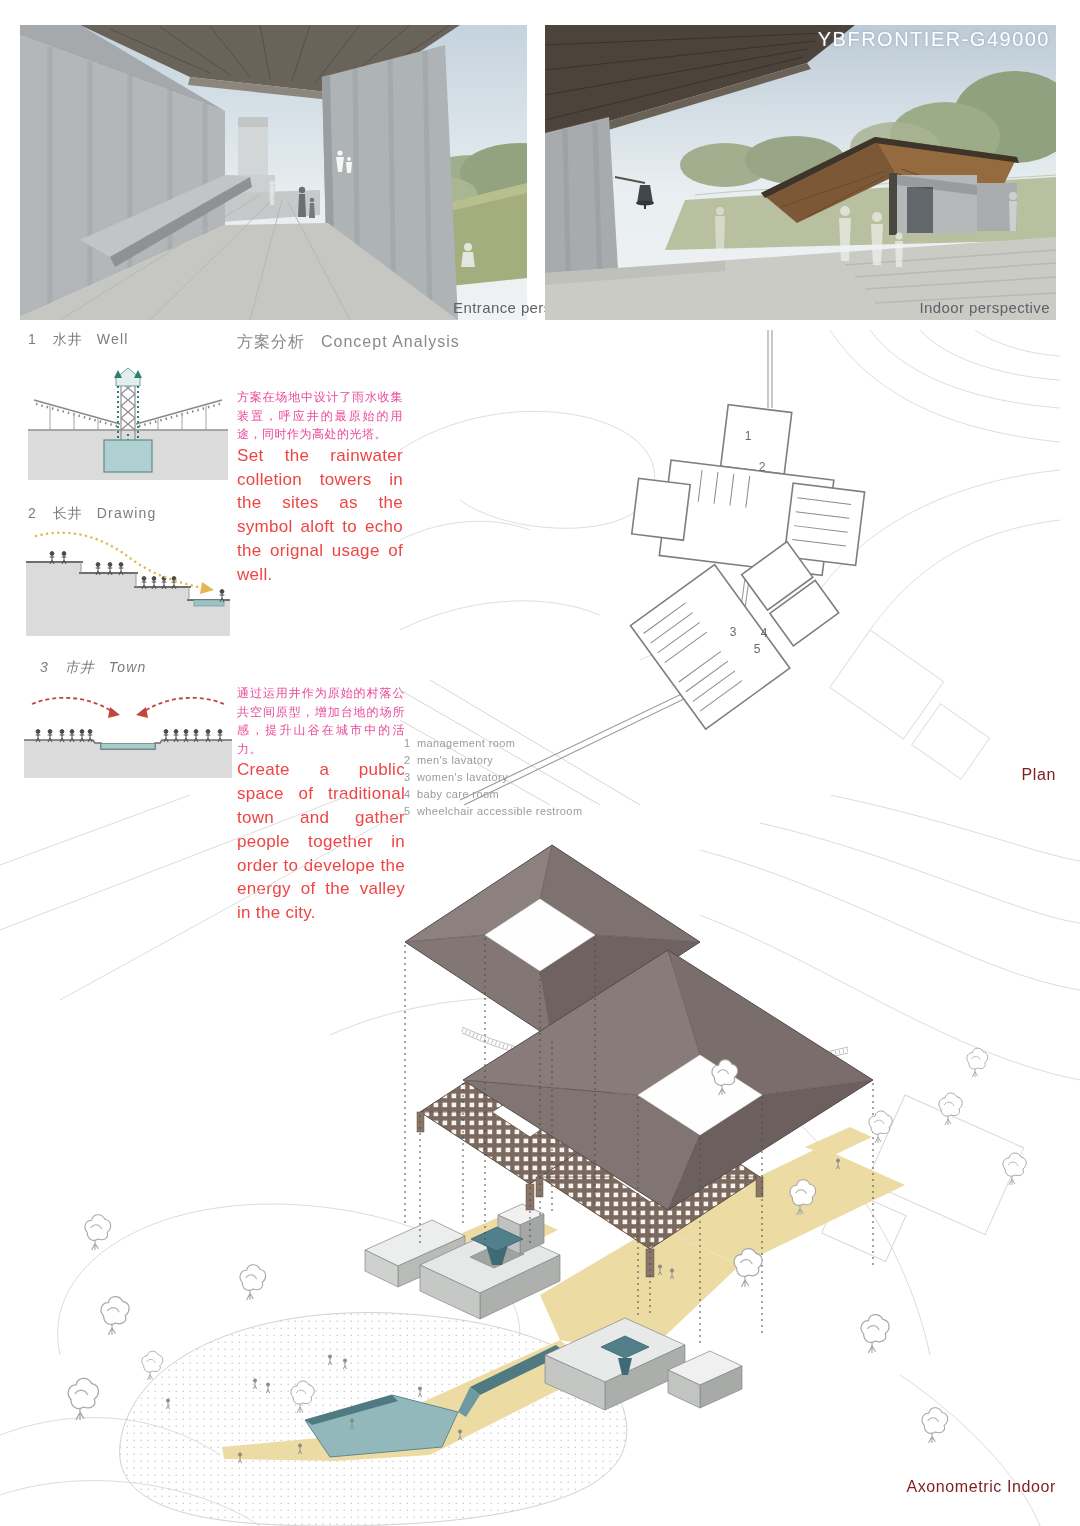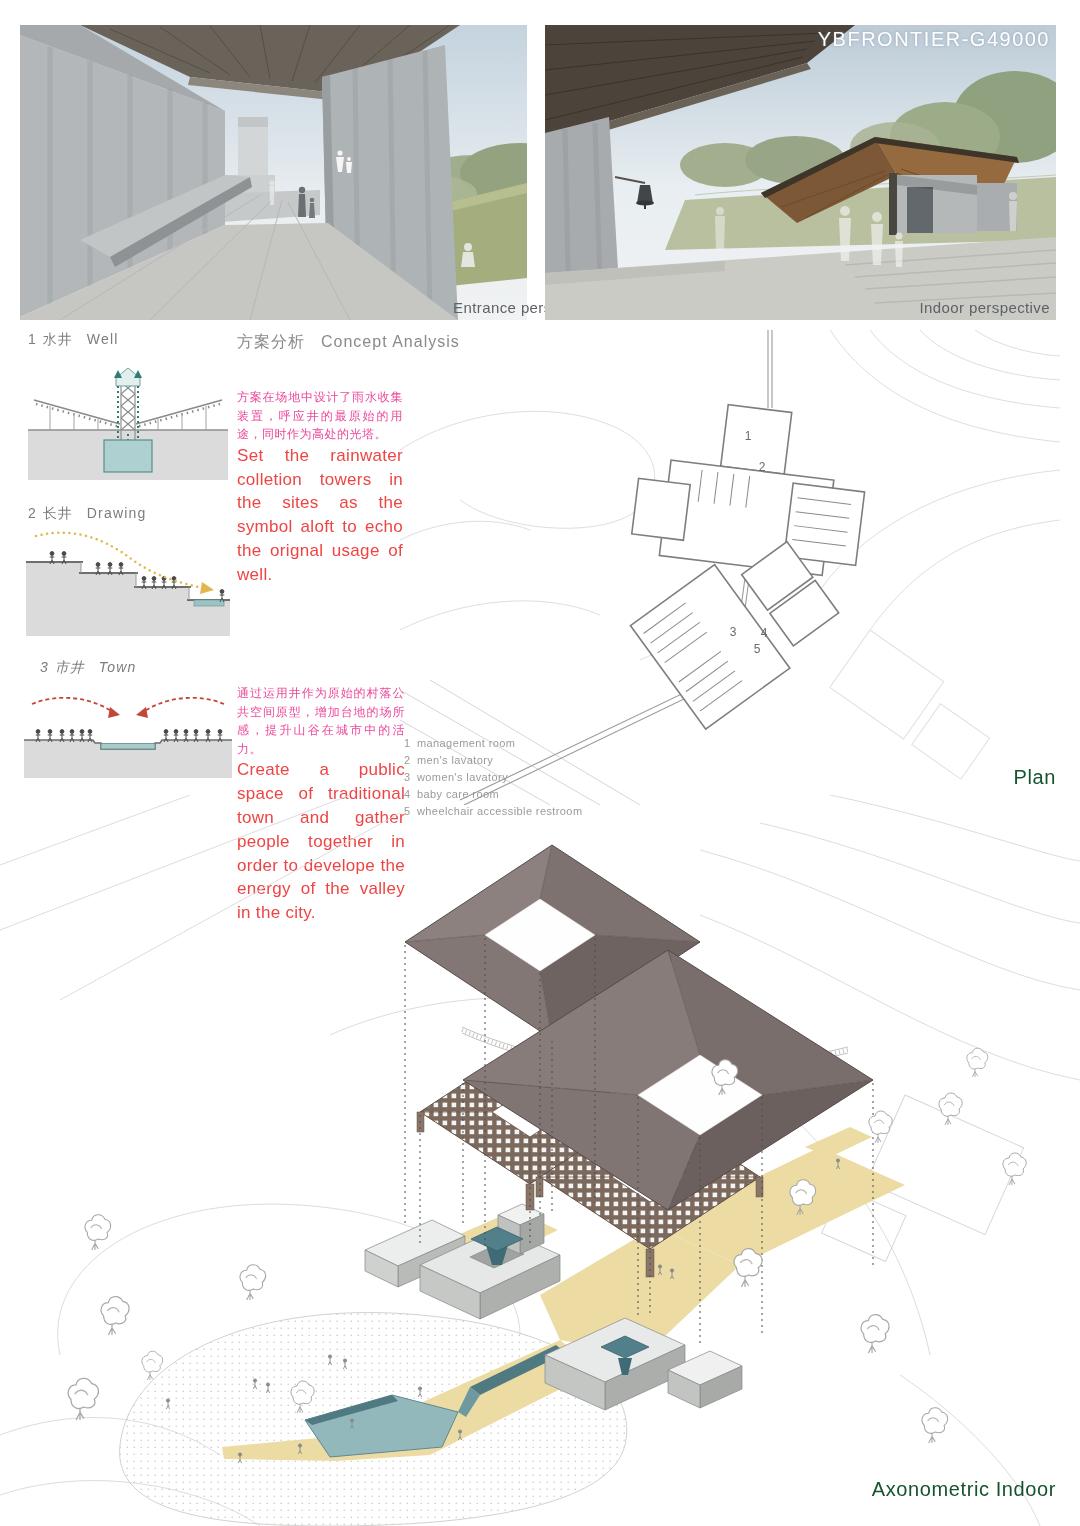--- a/index.html
+++ b/index.html
@@ -5,30 +5,30 @@
   html,body{margin:0;padding:0;background:#ffffff;}
   .board{position:relative;width:1080px;height:1526px;background:#ffffff;
          font-family:"Liberation Sans",sans-serif;overflow:hidden;}
   .abs{position:absolute;}
   svg{display:block;}
   svg text{font-family:"Liberation Sans",sans-serif;}
   .board-title{color:#ffffff;font-size:20px;letter-spacing:1.5px;font-weight:400;
                text-shadow:0 0 3px rgba(120,140,160,.6);}
   .render-label{color:#5d6268;font-size:15px;letter-spacing:.4px;}
   .sec-head{font-size:14px;color:#7d7d7d;letter-spacing:1px;white-space:nowrap;}
-  .sec-head .zh{margin-left:6px;text-align:right;}
+  .sec-head .zh{margin-left:16px;text-align:right;}
   .sec-head .en{margin-left:14px;letter-spacing:1.2px;}
   .concept-head{font-size:16px;color:#8a8a8a;letter-spacing:1px;white-space:nowrap;}
   .concept-head .en{margin-left:16px;}
   .body-block{width:166px;}
   .body-zh{font-size:12px;color:#ec4899;line-height:1.55;letter-spacing:.5px;text-align:justify;}
   .body-en{font-size:17px;color:#ef4444;line-height:1.4;letter-spacing:.3px;text-align:justify;}
   .legend{font-size:11px;color:#9b9b9b;line-height:1.55;letter-spacing:.4px;}
   .legend .num{display:inline-block;width:13px;}
-  .corner-label{font-size:20px;color:#14532d;letter-spacing:.6px;}
+  .corner-label{font-size:16px;color:#7f1d1d;letter-spacing:.6px;}
 </style>
 </head>
 <body>
 
 <div class="board">
 
   <div class="abs" style="left:20px;top:25px;width:588px;height:295px;text-decoration:underline;">
     <svg viewBox="0 0 507 295" width="507" height="295">
       <defs>
         <linearGradient id="sky1" x1="0" y1="0" x2="0" y2="1">

